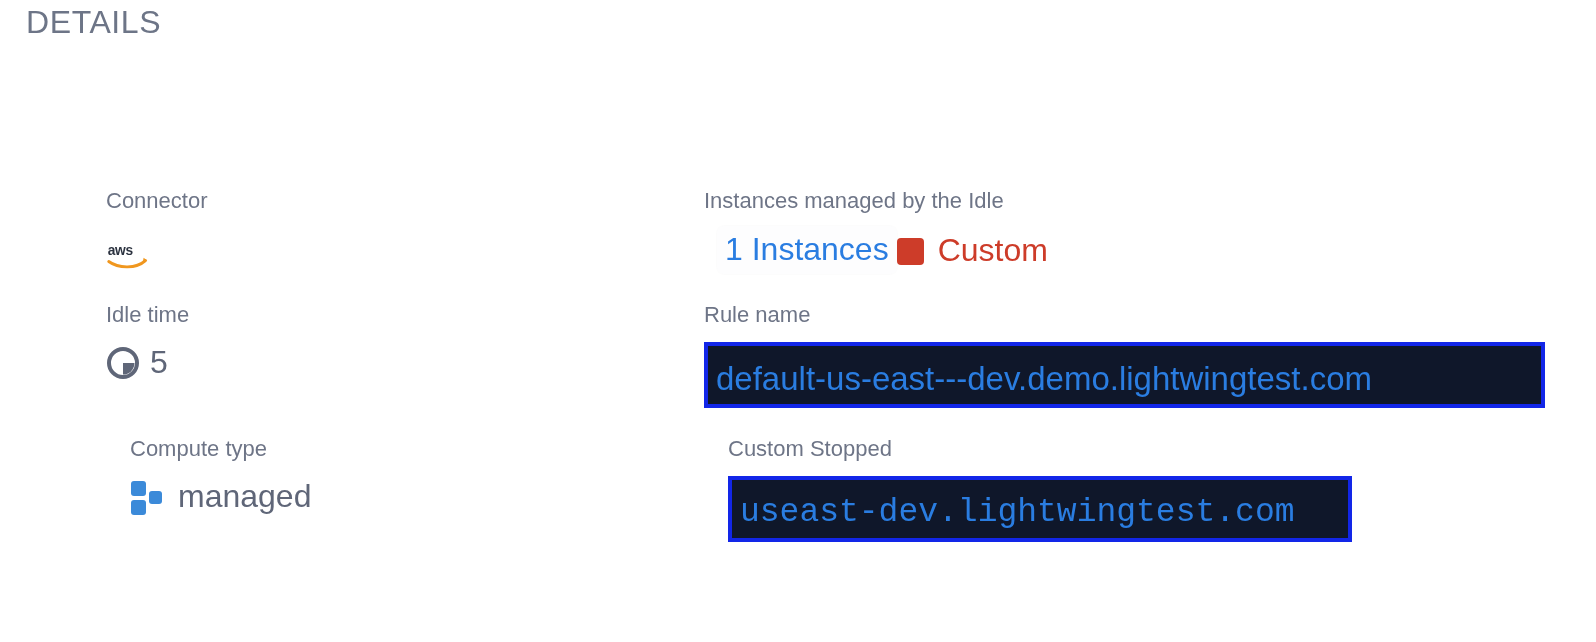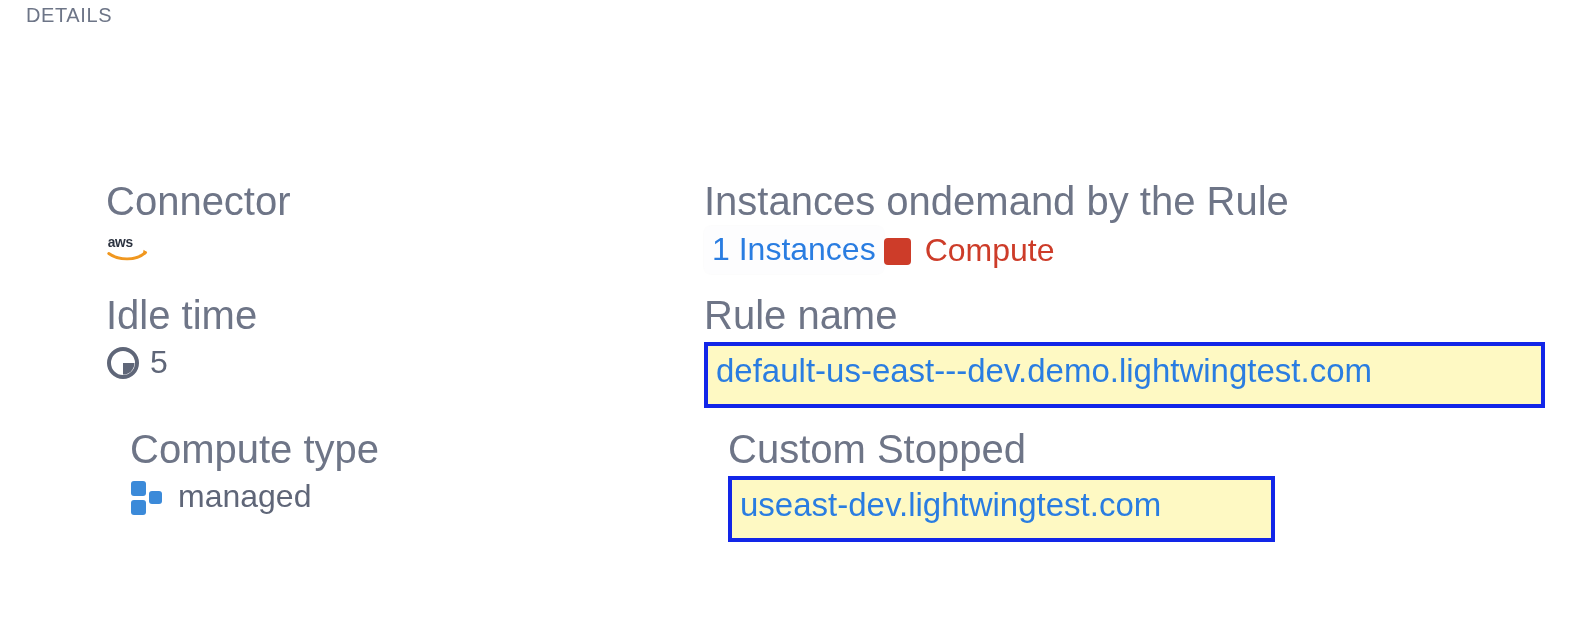--- a/index.html
+++ b/index.html
@@ -20,21 +20,21 @@
     position: absolute;
     inset: 0;
     background: #ffffff;
   }
 
   
   .section-heading {
     position: absolute;
     left: 26px;
     top: 4px;
-    font-size: 20px;
+    font-size: 32px;
     letter-spacing: 0.6px;
     color: #6d7587;
     font-weight: 400;
     white-space: nowrap;
   }
 
   
   .details-grid {
     position: absolute;
     left: 106px;
@@ -48,21 +48,21 @@
   }
   .details-row:last-child { margin-bottom: 0; margin-left: 24px; }
 
   .field {
     box-sizing: border-box;
   }
   .field.col-left  { width: 598px; flex: 0 0 598px; }
   .field.col-right { flex: 1 1 auto; }
 
   .field-label {
-    font-size: 40px;
+    font-size: 22px;
     line-height: 38px;
     color: #6e7587;
     font-weight: 400;
     white-space: nowrap;
   }
 
   .field-value {
     display: flex;
     align-items: center;
     font-size: 32px;
@@ -72,21 +72,21 @@
     white-space: nowrap;
   }
 
   
   .aws-icon {
     width: 44px;
     height: 30px;
     flex: 0 0 44px;
     margin-right: 9px;
     position: relative;
-    top: 4px;
+    top: 12px;
   }
 
   
   .clock-icon {
     width: 34px;
     height: 34px;
     flex: 0 0 34px;
     margin-right: 10px;
     position: relative;
     top: 1px;
@@ -112,20 +112,21 @@
     margin: 0 14px 0 0;
     position: relative;
     top: 1px;
   }
 
   
   .instances-line {
     display: flex;
     align-items: center;
     margin-top: 6px;
+    margin-left: 13px;
   }
   .instances-chip {
     display: inline-flex;
     align-items: center;
     padding: 3px 8px 5px 8px;
     border-radius: 7px;
     background: #fdfdfe;
     box-shadow: 0 0 0 1px rgba(0,0,0,0.012);
     font-size: 32px;
     line-height: 40px;
@@ -135,36 +136,36 @@
   .status-text {
     font-size: 32px;
     line-height: 44px;
     color: #cd3c29;
     white-space: nowrap;
   }
 
   
   .link-box {
     display: inline-flex;
-    align-items: center;
+    align-items: flex-start;
     border: 4px solid #1226e8;
-    background: #fef9c3;
-    padding: 0 8px 8px 8px;
+    background: #0f172a;
+    padding: 11px 8px 8px 8px;
     margin-top: 8px;
     box-sizing: border-box;
     cursor: pointer;
   }
   .link-box .link-text {
     font-size: 33px;
     line-height: 44px;
     color: #2a7de1;
     white-space: nowrap;
   }
   .link-box.host-box   { width: 841px; height: 66px; }
-  .link-box.domain-box { width: 547px; height: 66px; }
+  .link-box.domain-box { width: 624px; height: 66px; font-family: Liberation Mono, monospace; }
 </style>
 </head>
 <body>
 
 <div class="page">
 
   <div class="section-heading">DETAILS</div>
 
   <div class="details-grid">
 
@@ -177,25 +178,25 @@
             <svg viewBox="0 0 48 32" width="44" height="30" aria-hidden="true">
               <text x="2" y="15" font-family="'Liberation Sans', sans-serif" font-size="15" font-weight="700" fill="#2c3340" letter-spacing="-0.4">aws</text>
               <path d="M3 22 C14 30, 33 30, 43 21" stroke="#f0971f" stroke-width="3.2" fill="none" stroke-linecap="round"></path>
               <path d="M41 18 L45 21 L40 24 Z" fill="#f0971f"></path>
             </svg>
           </span>
         </div>
       </div>
 
       <div class="field col-right">
-        <div class="field-label">Instances ondemand by the Rule</div>
+        <div class="field-label">Instances managed by the Idle</div>
         <div class="instances-line">
           <span class="instances-chip">1 Instances</span>
           <span class="stop-icon"></span>
-          <span class="status-text">Compute</span>
+          <span class="status-text">Custom</span>
         </div>
       </div>
 
     </div>
 
     <div class="details-row">
 
       <div class="field col-left">
         <div class="field-label">Idle time</div>
         <div class="field-value">

